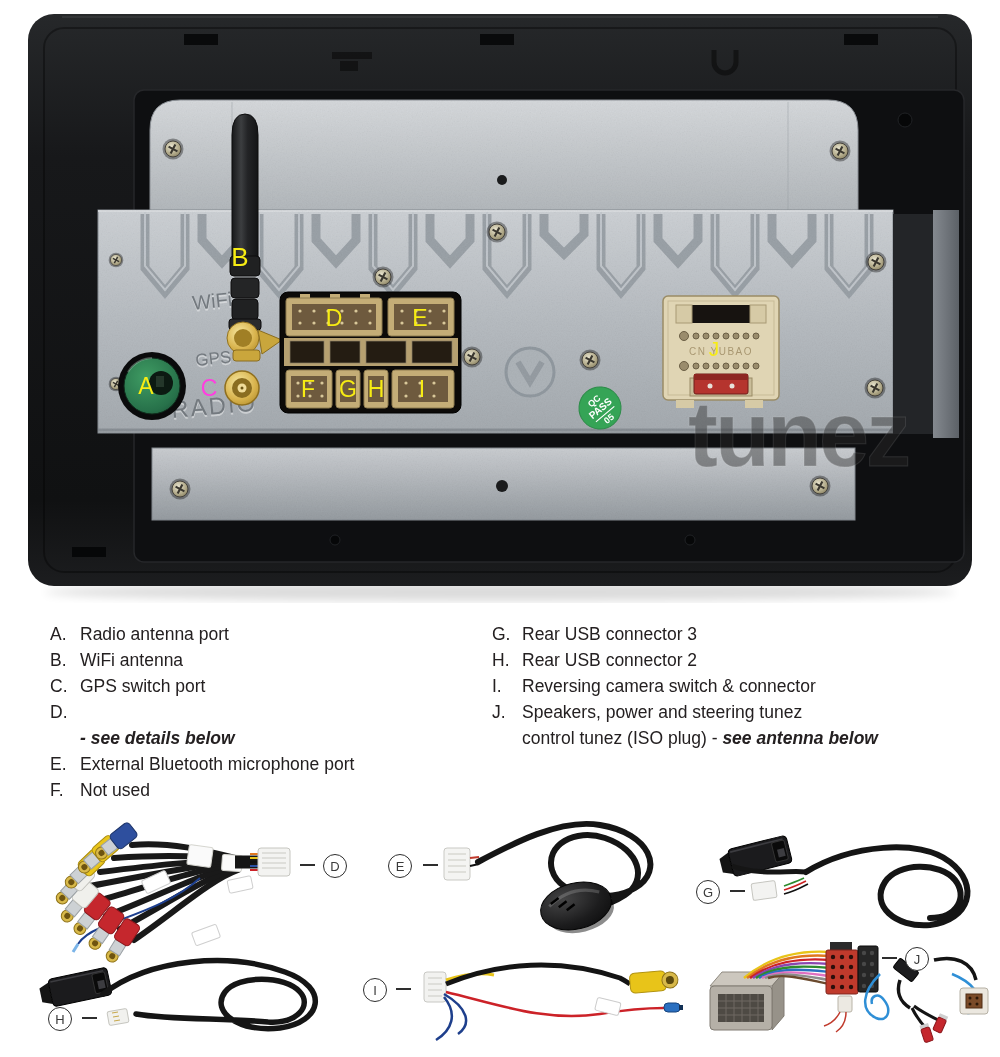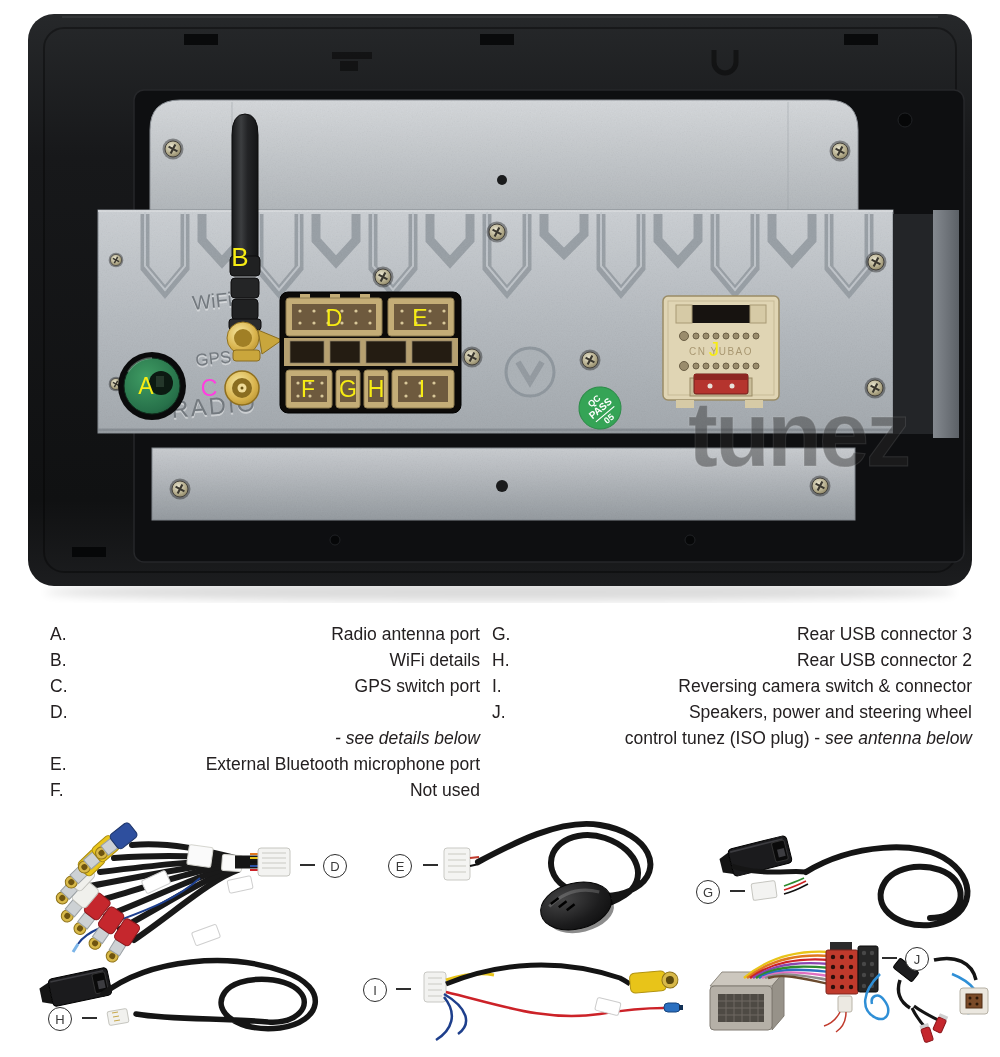--- a/index.html
+++ b/index.html
@@ -5,22 +5,22 @@
   html,body{margin:0;padding:0;background:#fff;}
   body{width:1000px;height:1057px;position:relative;font-family:"Liberation Sans",sans-serif;}
   .stage{position:absolute;left:0;top:0;width:1000px;height:1057px;background:#fff;overflow:hidden;}
   svg{position:absolute;left:0;top:0;}
   
   .legend-col{position:absolute;color:#242021;font-size:17.5px;line-height:26px;}
   .legend-left{left:50px;top:621px;width:430px;}
   .legend-right{left:492px;top:621px;width:480px;}
   .legend-item{display:flex;}
   .ll{flex:0 0 30px;}
-  .lt{flex:1;text-align:right;}
-  .lt em{font-style:italic;}
+  .lt{flex:1;}
+  .lt em{font-style:italic;font-weight:bold;}
   
   .clabel{position:absolute;width:24px;height:24px;border:1.6px solid #2e2e2e;border-radius:50%;
           box-sizing:border-box;display:flex;align-items:center;justify-content:center;
           font-size:13px;color:#3a3a3a;background:#fff;}
   .cdash{position:absolute;width:15px;height:2px;background:#2e2e2e;}
 </style>
 </head>
 <body>
 
 <div class="stage">
@@ -587,21 +587,21 @@
   </g>
 </svg>
 
 <div class="legend-col legend-left">
   <div class="legend-item">
     <span class="ll">A.</span>
     <span class="lt">Radio antenna port</span>
   </div>
   <div class="legend-item">
     <span class="ll">B.</span>
-    <span class="lt">WiFi details</span>
+    <span class="lt">WiFi antenna</span>
   </div>
   <div class="legend-item">
     <span class="ll">C.</span>
     <span class="lt">GPS switch port</span>
   </div>
   <div class="legend-item">
     <span class="ll">D.</span>
     <span class="lt"><br><em>- see details below</em></span>
   </div>
   <div class="legend-item">
@@ -622,21 +622,21 @@
   <div class="legend-item">
     <span class="ll">H.</span>
     <span class="lt">Rear USB connector 2</span>
   </div>
   <div class="legend-item">
     <span class="ll">I.</span>
     <span class="lt">Reversing camera switch &amp; connector</span>
   </div>
   <div class="legend-item">
     <span class="ll">J.</span>
-    <span class="lt"><span>Speakers, power and steering wheel</span><br><span>control tunez (ISO plug) - </span><em>see antenna below</em></span>
+    <span class="lt"><span>Speakers, power and steering tunez</span><br><span>control tunez (ISO plug) - </span><em>see antenna below</em></span>
   </div>
 </div>
 
 <div class="cdash" style="left:300px;top:864px;"></div>
 <div class="clabel" style="left:323px;top:854px;">
       <span>D</span>
     </div>
 
 <div class="clabel" style="left:388px;top:854px;">
       <span>E</span>

